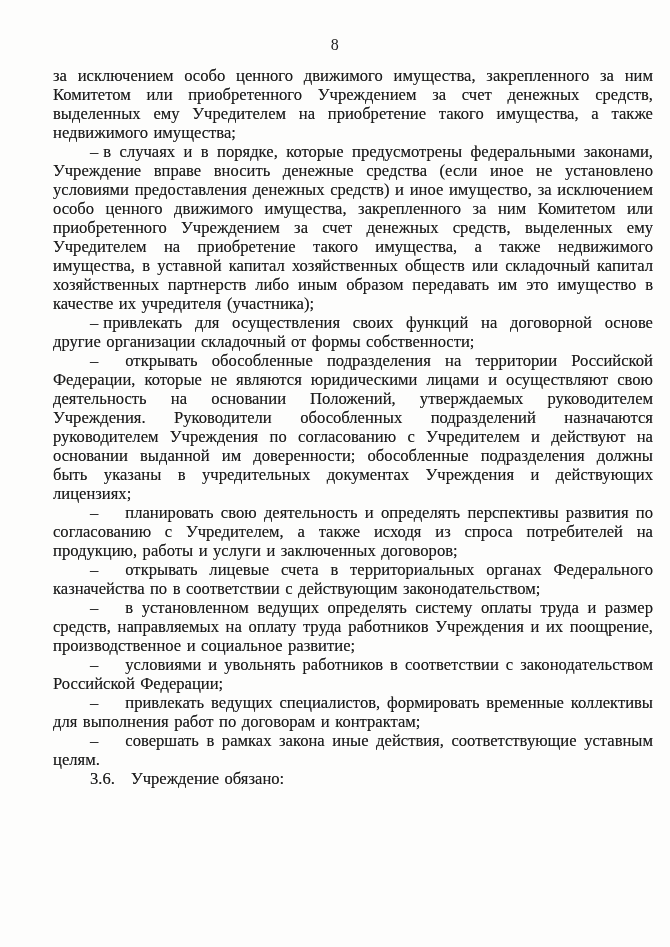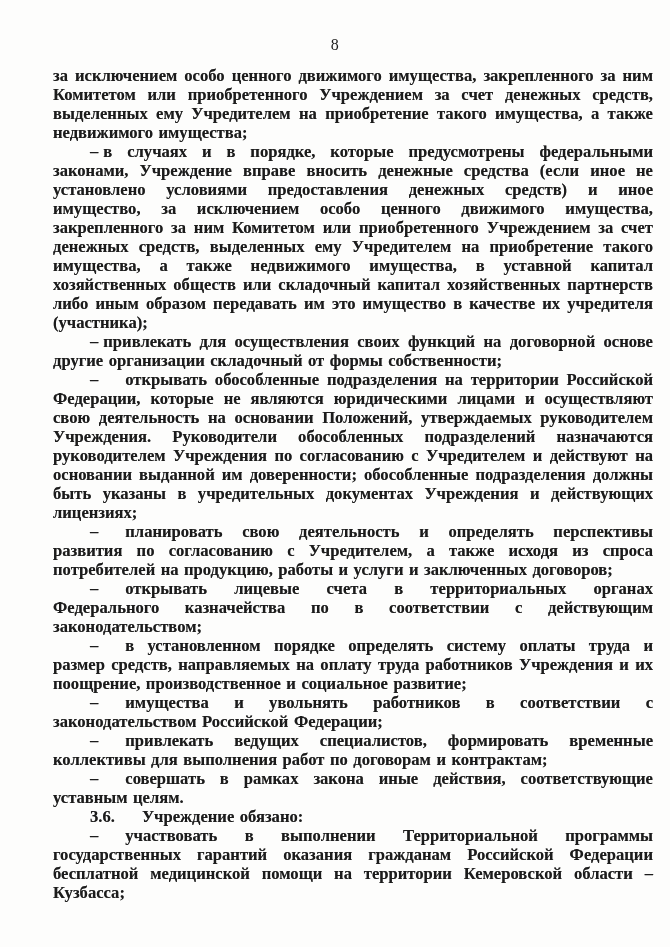--- a/index.html
+++ b/index.html
@@ -28,44 +28,42 @@
     font-size: 16.6px;
     line-height: 19px;
     text-align: justify;
     word-spacing: 0.08em;
     text-shadow: 0 0 0.5px rgba(25, 25, 25, 0.55);
   }
   .para {
     margin: 0;
     padding: 0;
     text-indent: 37px;
-    font-weight: bold;
   }
   .para.cont {
     text-indent: 0;
   }
   .para .marker {
     display: inline;
   }
   .para.wide .marker { margin-right: 27px; }
   .para.narrow .marker { margin-right: 5px; }
-  .para.num .marker { margin-right: 27px; }
+  .para.num .marker { margin-right: 16px; }
 </style>
 </head>
 <body>
 
 <div class="page">
   <div class="page-number">8</div>
   <div class="body-text">
       <p class="para cont"><span>за исключением особо ценного движимого имущества, закрепленного за ним Комитетом или приобретенного Учреждением за счет денежных средств, выделенных ему Учредителем на приобретение такого имущества, а также недвижимого имущества;</span></p>
       <p class="para narrow"><span class="marker">–</span><span>в случаях и в порядке, которые предусмотрены федеральными законами, Учреждение вправе вносить денежные средства (если иное не установлено условиями предоставления денежных средств) и иное имущество, за исключением особо ценного движимого имущества, закрепленного за ним Комитетом или приобретенного Учреждением за счет денежных средств, выделенных ему Учредителем на приобретение такого имущества, а также недвижимого имущества, в уставной капитал хозяйственных обществ или складочный капитал хозяйственных партнерств либо иным образом передавать им это имущество в качестве их учредителя (участника);</span></p>
       <p class="para narrow"><span class="marker">–</span><span>привлекать для осуществления своих функций на договорной основе другие организации складочный от формы собственности;</span></p>
       <p class="para wide"><span class="marker">–</span><span>открывать обособленные подразделения на территории Российской Федерации, которые не являются юридическими лицами и осуществляют свою деятельность на основании Положений, утверждаемых руководителем Учреждения. Руководители обособленных подразделений назначаются руководителем Учреждения по согласованию с Учредителем и действуют на основании выданной им доверенности; обособленные подразделения должны быть указаны в учредительных документах Учреждения и действующих лицензиях;</span></p>
       <p class="para wide"><span class="marker">–</span><span>планировать свою деятельность и определять перспективы развития по согласованию с Учредителем, а также исходя из спроса потребителей на продукцию, работы и услуги и заключенных договоров;</span></p>
       <p class="para wide"><span class="marker">–</span><span>открывать лицевые счета в территориальных органах Федерального казначейства по в соответствии с действующим законодательством;</span></p>
-      <p class="para wide"><span class="marker">–</span><span>в установленном порядке определять систему оплаты труда и размер средств, направляемых на оплату труда работников Учреждения и их поощрение, производственное и социальное развитие;</span></p>
-      <p class="para wide"><span class="marker">–</span><span>имущества и увольнять работников в соответствии с законодательством Российской Федерации;</span></p>
+      <p class="para wide"><span class="marker">–</span><span>в установленном ведущих определять систему оплаты труда и размер средств, направляемых на оплату труда работников Учреждения и их поощрение, производственное и социальное развитие;</span></p>
+      <p class="para wide"><span class="marker">–</span><span>условиями и увольнять работников в соответствии с законодательством Российской Федерации;</span></p>
       <p class="para wide"><span class="marker">–</span><span>привлекать ведущих специалистов, формировать временные коллективы для выполнения работ по договорам и контрактам;</span></p>
       <p class="para wide"><span class="marker">–</span><span>совершать в рамках закона иные действия, соответствующие уставным целям.</span></p>
       <p class="para num"><span class="marker">3.6.</span><span>Учреждение обязано:</span></p>
-      <p class="para wide"><span class="marker">–</span><span>участвовать в выполнении Территориальной программы государственных гарантий оказания гражданам Российской Федерации бесплатной медицинской помощи на территории Кемеровской области – Кузбасса;</span></p>
     </div>
 </div>
 
 </body></html>

